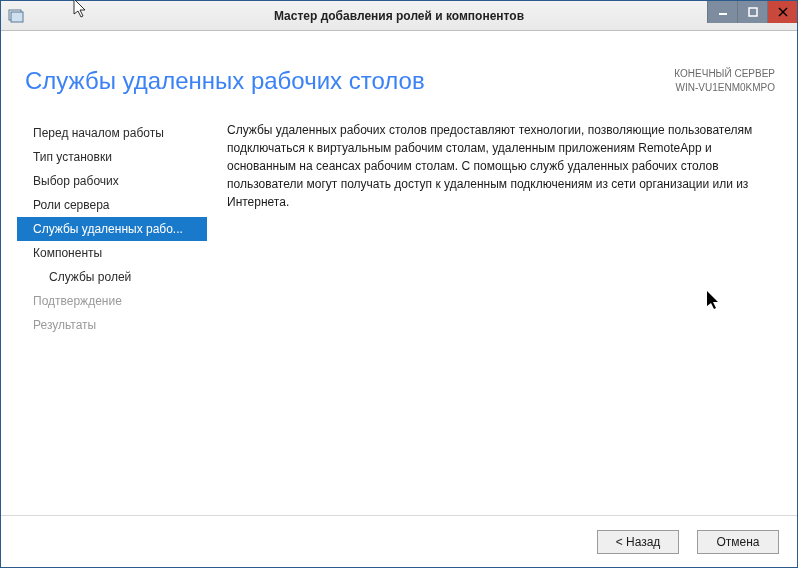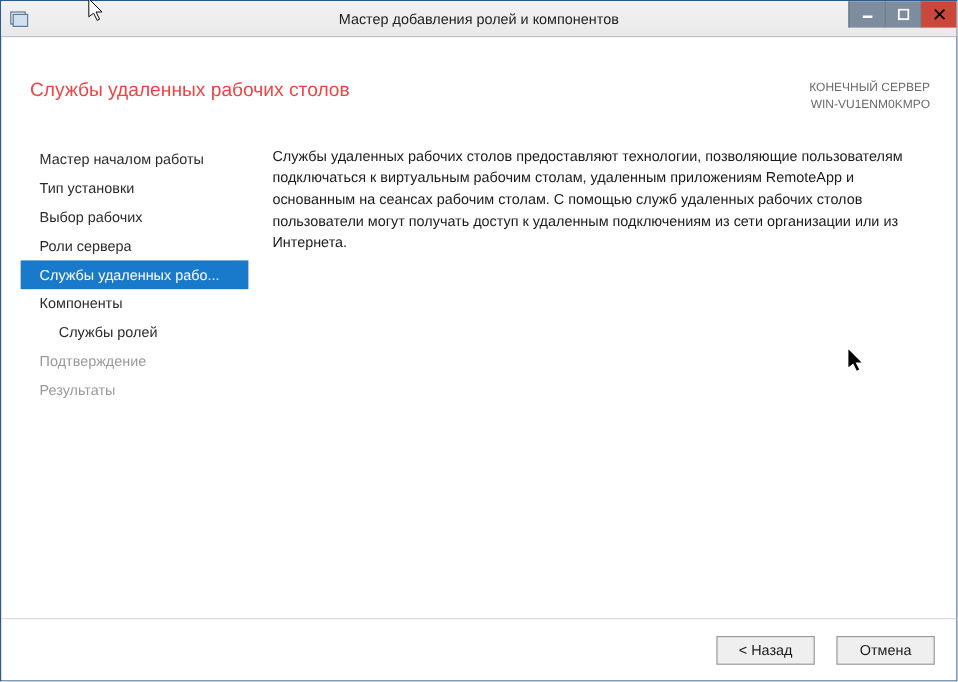--- a/index.html
+++ b/index.html
@@ -17,21 +17,21 @@
     border-bottom: 1px solid #bfc0c1;
     display: flex; align-items: center; justify-content: center;
     position: relative;
   }
   .title-icon {
     position: absolute; left: 6px; top: 6px; width: 18px; height: 18px;
     display: flex; align-items: center; justify-content: center;
     color: #4a6b8a; font-size: 13px;
   }
   .titlebar-title {
-    font-size: 12px; color: #222;
+    font-size: 12px; color: #222; font-weight: bold;
   }
   .win-controls {
     position: absolute; right: 0; top: 0; display: flex;
   }
   .win-btn {
     width: 30px; height: 22px;
     display: flex; align-items: center; justify-content: center;
     font-size: 12px; line-height: 1;
     border-left: 1px solid #6d7786;
     background: #7e8ca0; color: #fff;
@@ -40,21 +40,21 @@
   .win-btn.close { background: #c9473b; }
   .body-area {
     flex: 1; display: flex; flex-direction: column;
     padding: 12px 16px 0 16px;
   }
   .header-row {
     display: flex; justify-content: space-between; align-items: flex-start;
     padding: 24px 6px 26px 8px;
   }
   .page-title {
-    font-size: 16px; font-weight: 300; color: #ef4444;
+    font-size: 24px; font-weight: 300; color: #3b82f6;
   }
   .server-info {
     font-size: 10px; color: #6a6a6a; text-align: right; line-height: 1.4; margin-left: 28px;
   }
   .content-row {
     flex: 1; display: flex; overflow: hidden;
   }
   .sidebar {
     width: 190px; flex-shrink: 0;
     padding-top: 0;
@@ -128,21 +128,21 @@
     <div class="header-row">
       <div class="page-title">Службы удаленных рабочих столов</div>
       <div class="server-info">
         <div>КОНЕЧНЫЙ СЕРВЕР</div>
         <div>WIN-VU1ENM0KMPO</div>
       </div>
     </div>
 
     <div class="content-row">
       <div class="sidebar">
-        <div class="nav-item"><span>Мастер началом работы</span></div>
+        <div class="nav-item"><span>Перед началом работы</span></div>
         <div class="nav-item"><span>Тип установки</span></div>
         <div class="nav-item"><span>Выбор рабочих</span></div>
         <div class="nav-item"><span>Роли сервера</span></div>
         <div class="nav-item selected"><span>Службы удаленных рабо...</span></div>
         <div class="nav-item"><span>Компоненты</span></div>
         <div class="nav-item child"><span>Службы ролей</span></div>
         <div class="nav-item disabled"><span>Подтверждение</span></div>
         <div class="nav-item disabled"><span>Результаты</span></div>
       </div>
 

